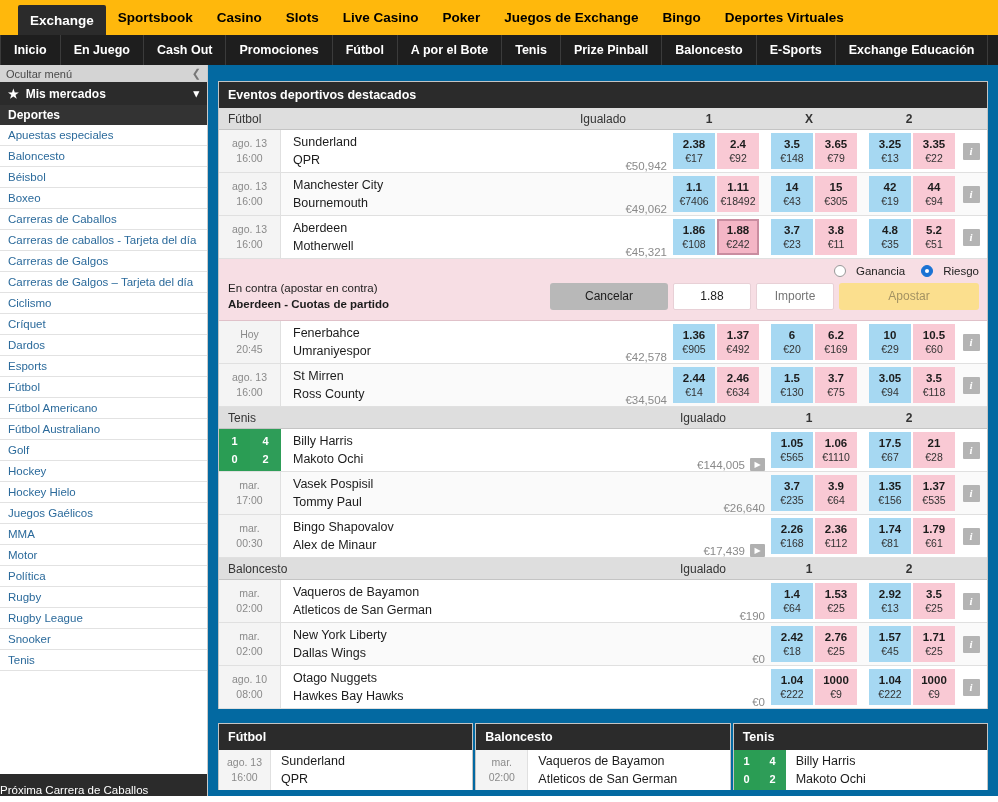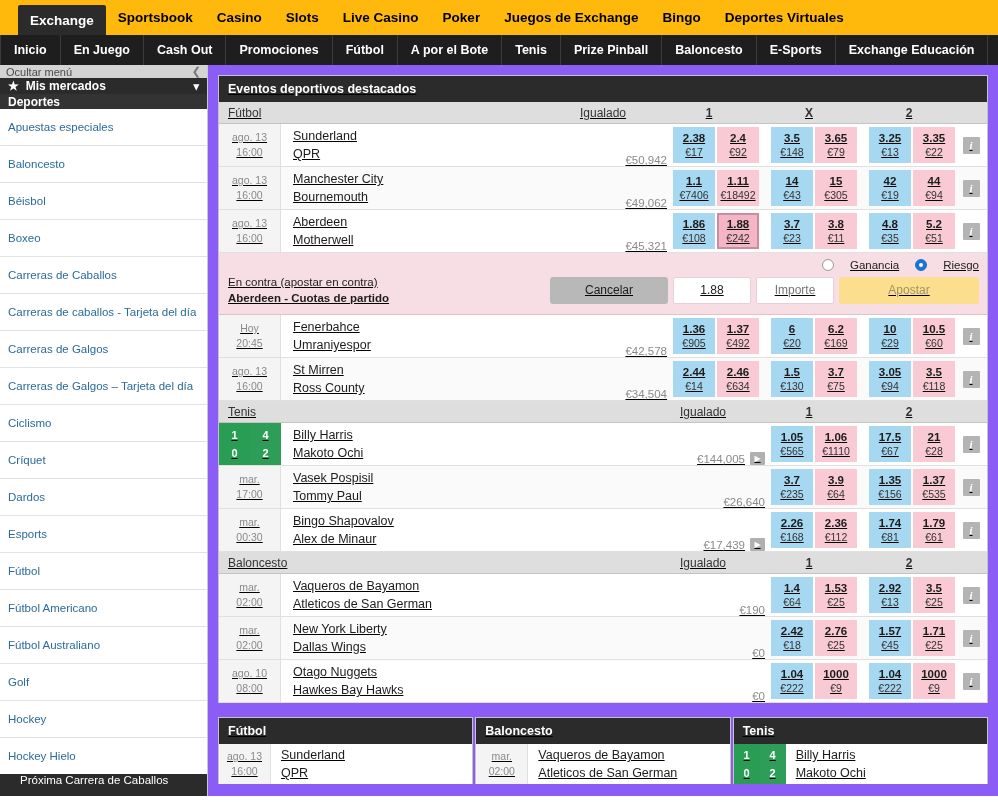--- a/index.html
+++ b/index.html
@@ -94,47 +94,46 @@
     height: 20px;
     background: #333333;
     display: flex; align-items: center;
     padding: 0 8px;
     color: #ffffff;
     font-size: 12px;
     font-weight: bold;
   }
   .sportlist { flex: 1 1 auto; overflow: hidden; }
   .sportlist .sitem {
-    height: 37px;
+    height: 21px;
     display: flex; align-items: center;
     padding: 0 8px;
     font-size: 11.5px;
     color: #2b6a9b;
     border-bottom: 1px solid #e2e2e2;
     cursor: pointer;
     white-space: nowrap;
   }
   .sidebar-footer {
     height: 22px;
     background: #2b2b2b;
     color: #ffffff;
     font-size: 11.5px;
-    display: flex; align-items: flex-start;
-    padding: 0 20px;
+    display: flex; align-items: flex-end;
+    padding: 0 0;
     position: absolute;
     bottom: 0; left: 0; right: 0;
   }
 
   
   .main {
     flex: 1 1 auto;
-    background: #8b5cf6;
-    padding: 10px 10px 0 10px;
+    background: #0369a1;
+    padding: 16px 10px 0 10px;
     overflow: hidden;
-    text-decoration: underline;
   }
   .panel { border: 1px solid #c4c4c4; border-bottom: none; }
   .panel-title {
     height: 26px;
     background: #2b2b2b;
     color: #ffffff;
     font-size: 12.5px;
     font-weight: bold;
     display: flex; align-items: center;
     padding: 0 9px;
@@ -245,21 +244,21 @@
   .betslip {
     background: #f7dee4;
     border-bottom: 1px solid #e0c1c9;
     padding: 6px 8px 8px 9px;
     position: relative;
   }
   .bs-radios {
     display: flex; justify-content: flex-end; align-items: center;
     gap: 16px; margin-bottom: 3px;
   }
-  .bs-radio { display: flex; align-items: flex-end; gap: 16px; font-size: 11.5px; color:#222; cursor:pointer; }
+  .bs-radio { display: flex; align-items: flex-end; gap: 10px; font-size: 11.5px; color:#222; cursor:pointer; }
   .rdot {
     width: 12px; height: 12px; border-radius: 50%;
     border: 1px solid #999; background: #fff;
     display: inline-block; position: relative;
   }
   .rdot.on { background: #1a73d4; border-color:#1a73d4; }
   .rdot.on::after {
     content:""; position: absolute; left: 3px; top: 3px;
     width: 4px; height: 4px; border-radius: 50%; background:#fff;
   }

